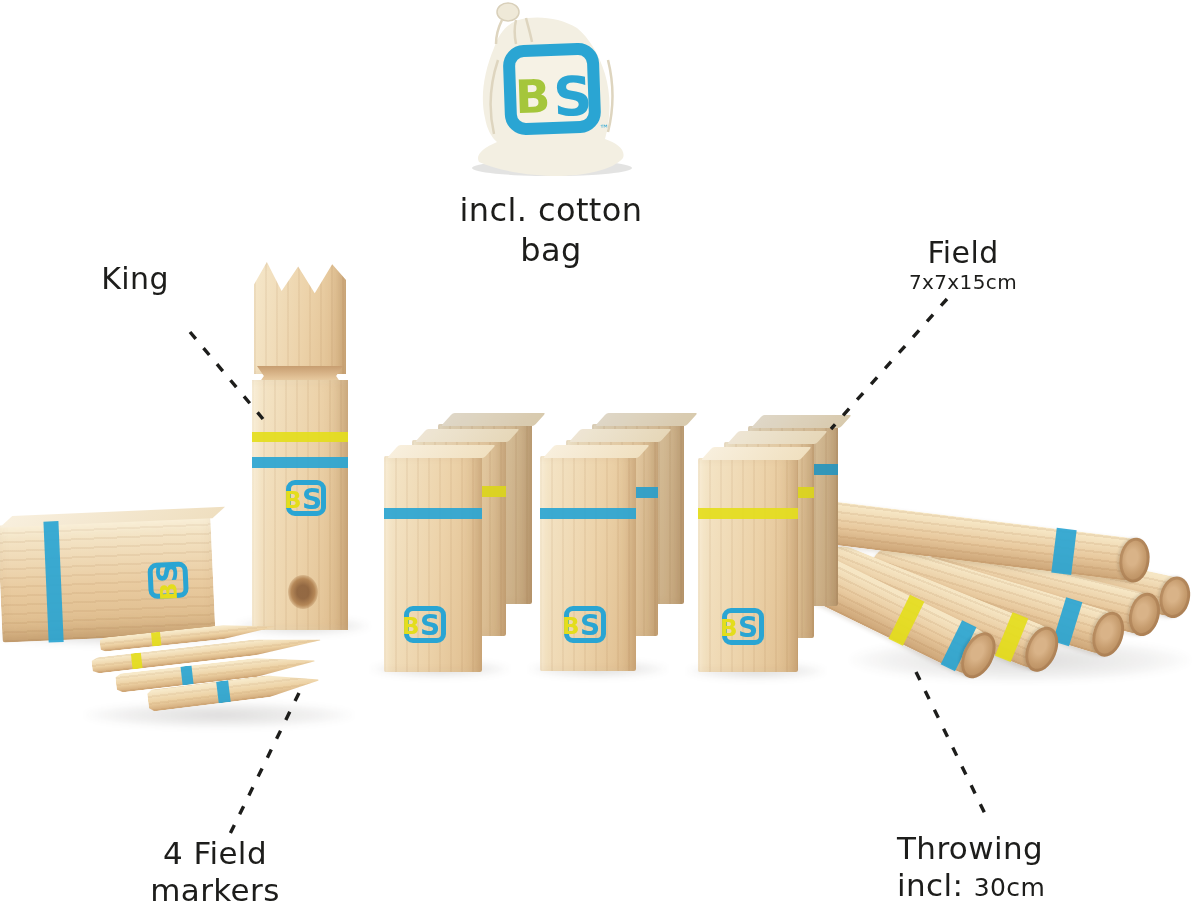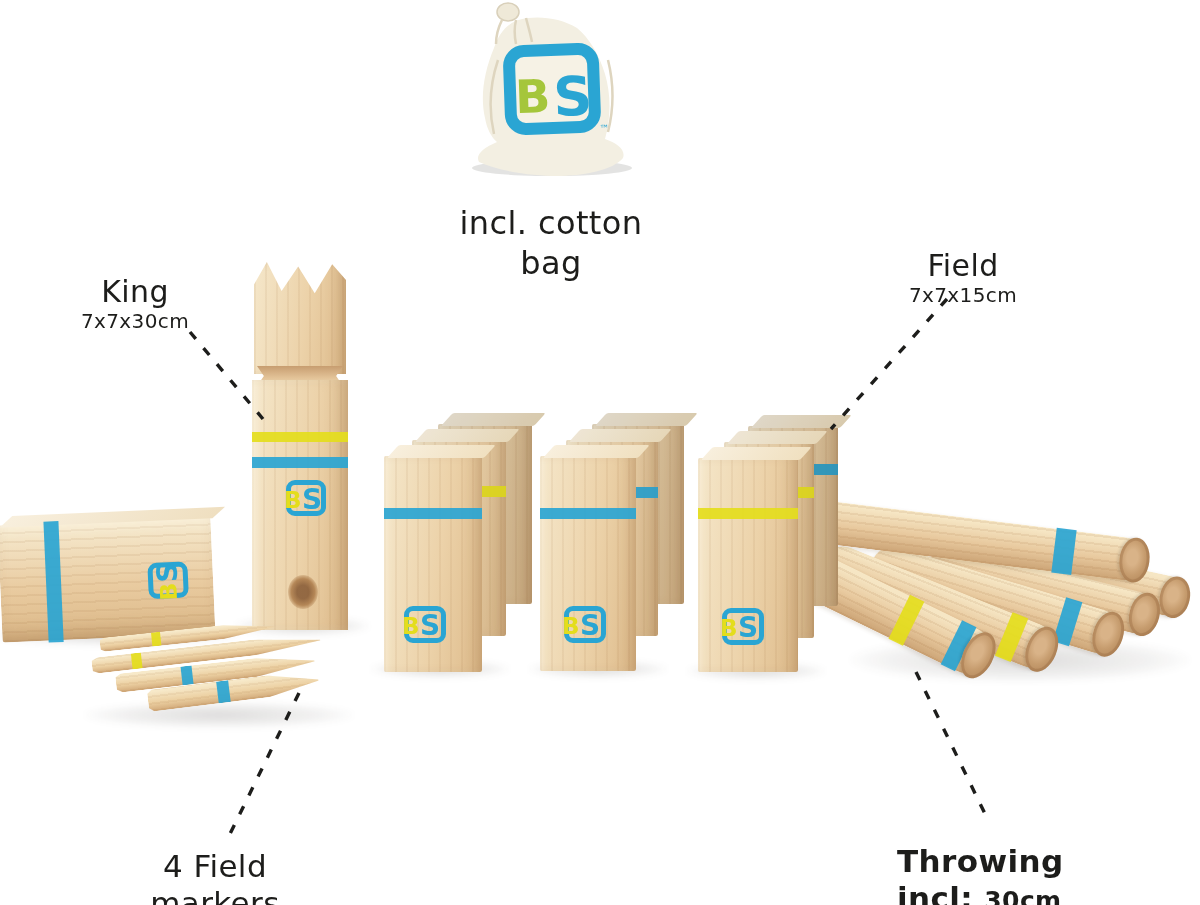--- a/index.html
+++ b/index.html
@@ -67,28 +67,28 @@
     clip-path:polygon(0 18%,3% 0,70% 0,100% 48%,100% 52%,70% 100%,3% 100%,0 82%);}
   
   .ts{position:absolute; transform-origin:left center; border-radius:24px;
     background-image:repeating-linear-gradient(0deg, rgba(150,95,45,0.10) 0 2px, rgba(0,0,0,0) 2px 8px),
       linear-gradient(180deg,#f6e6c4 8%, #e8c99e 55%, #cfa87a 95%);
     box-shadow:0 2px 4px rgba(90,60,30,.15);}
   .ts .end{position:absolute; right:-4px; top:-2%; width:30px; height:104%; border-radius:50%;
     background:radial-gradient(ellipse at 42% 45%, #d9b388 0 22%, #c69c6e 50%, #a97c50 100%);
     box-shadow:inset 0 0 0 3px rgba(140,95,55,.28), -2px 0 3px rgba(0,0,0,.12);}
   
-  .lab{position:absolute; z-index:6; text-align:center; color:var(--ink); letter-spacing:.4px;margin-top:13px;}
+  .lab{position:absolute; z-index:6; text-align:center; color:var(--ink); letter-spacing:.4px;}
   .lab .lab-title{font-size:30px; line-height:1.12;}
   .lab .lab-size{font-size:20px; line-height:1.2;}
   #lab-cotton{left:443px; top:190px; width:216px; font-size:32px; line-height:1.26;}
   #lab-king{left:55px; top:262px; width:160px;}
   #lab-kubbs{left:884px; top:236px; width:158px;}
   #lab-markers{left:123px; top:835px; width:184px; font-size:31px; line-height:1.2;}
-  #lab-stick{left:897px; top:830px; width:240px; text-align:left; font-size:31px; line-height:1.2;font-weight:bold;}
+  #lab-stick{left:897px; top:830px; width:240px; text-align:left; font-size:31px; line-height:1.2;}
   #lab-stick .size-sm{font-size:25px;text-align:center;}
   
   #leaders{position:absolute; left:0; top:0; z-index:5; pointer-events:none;}
   #bag{position:absolute; left:450px; top:0; z-index:2;}
 </style>
 </head>
 <body>
 
 <div id="stage">
 
@@ -234,21 +234,20 @@
     <line x1="916" y1="672" x2="989" y2="822" stroke="#1d1d1b" stroke-width="3.4" stroke-dasharray="9 12"></line>
   </svg>
 
   
   <div class="lab" id="lab-cotton">
     <div>incl. cotton</div>
     <div>bag</div>
   </div>
   <div class="lab" id="lab-king">
     <div class="lab-title">King</div>
-    <div class="lab-size">7x7x30cm</div>
   </div>
   <div class="lab" id="lab-kubbs">
     <div class="lab-title">Field</div>
     <div class="lab-size">7x7x15cm</div>
   </div>
   <div class="lab" id="lab-markers">
     <div>4 Field</div>
     <div>markers</div>
   </div>
   <div class="lab" id="lab-stick">

